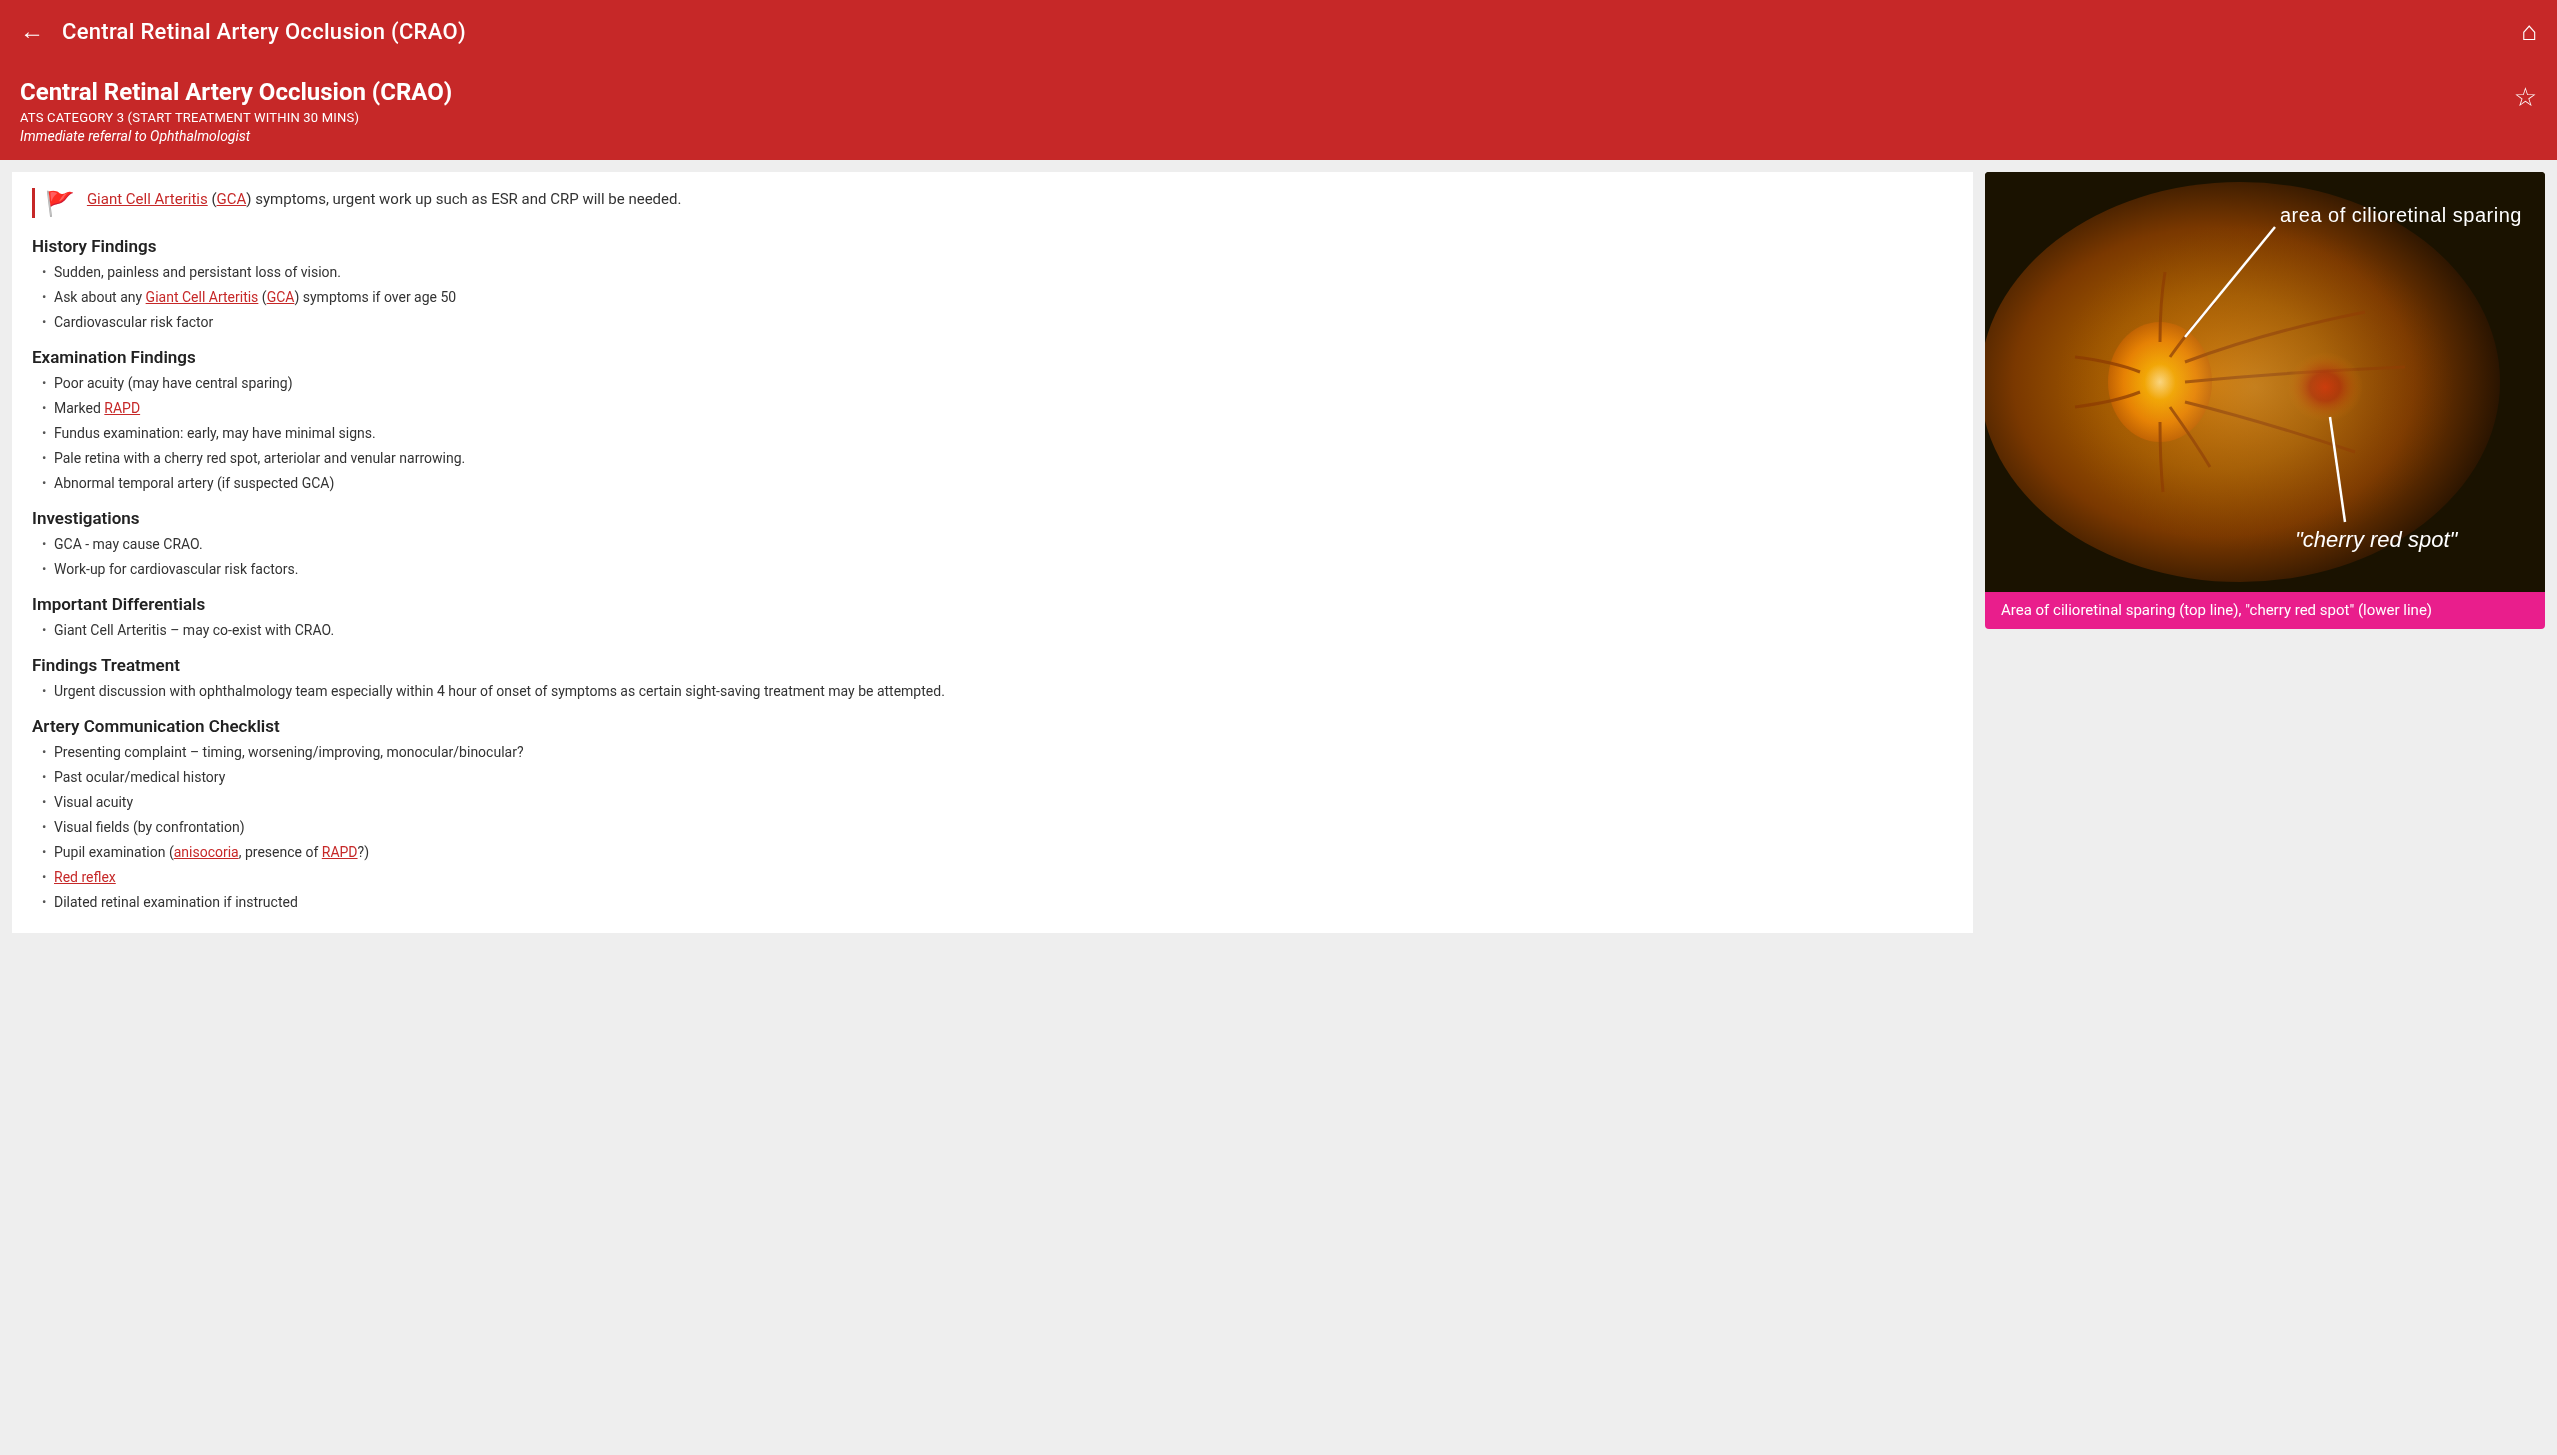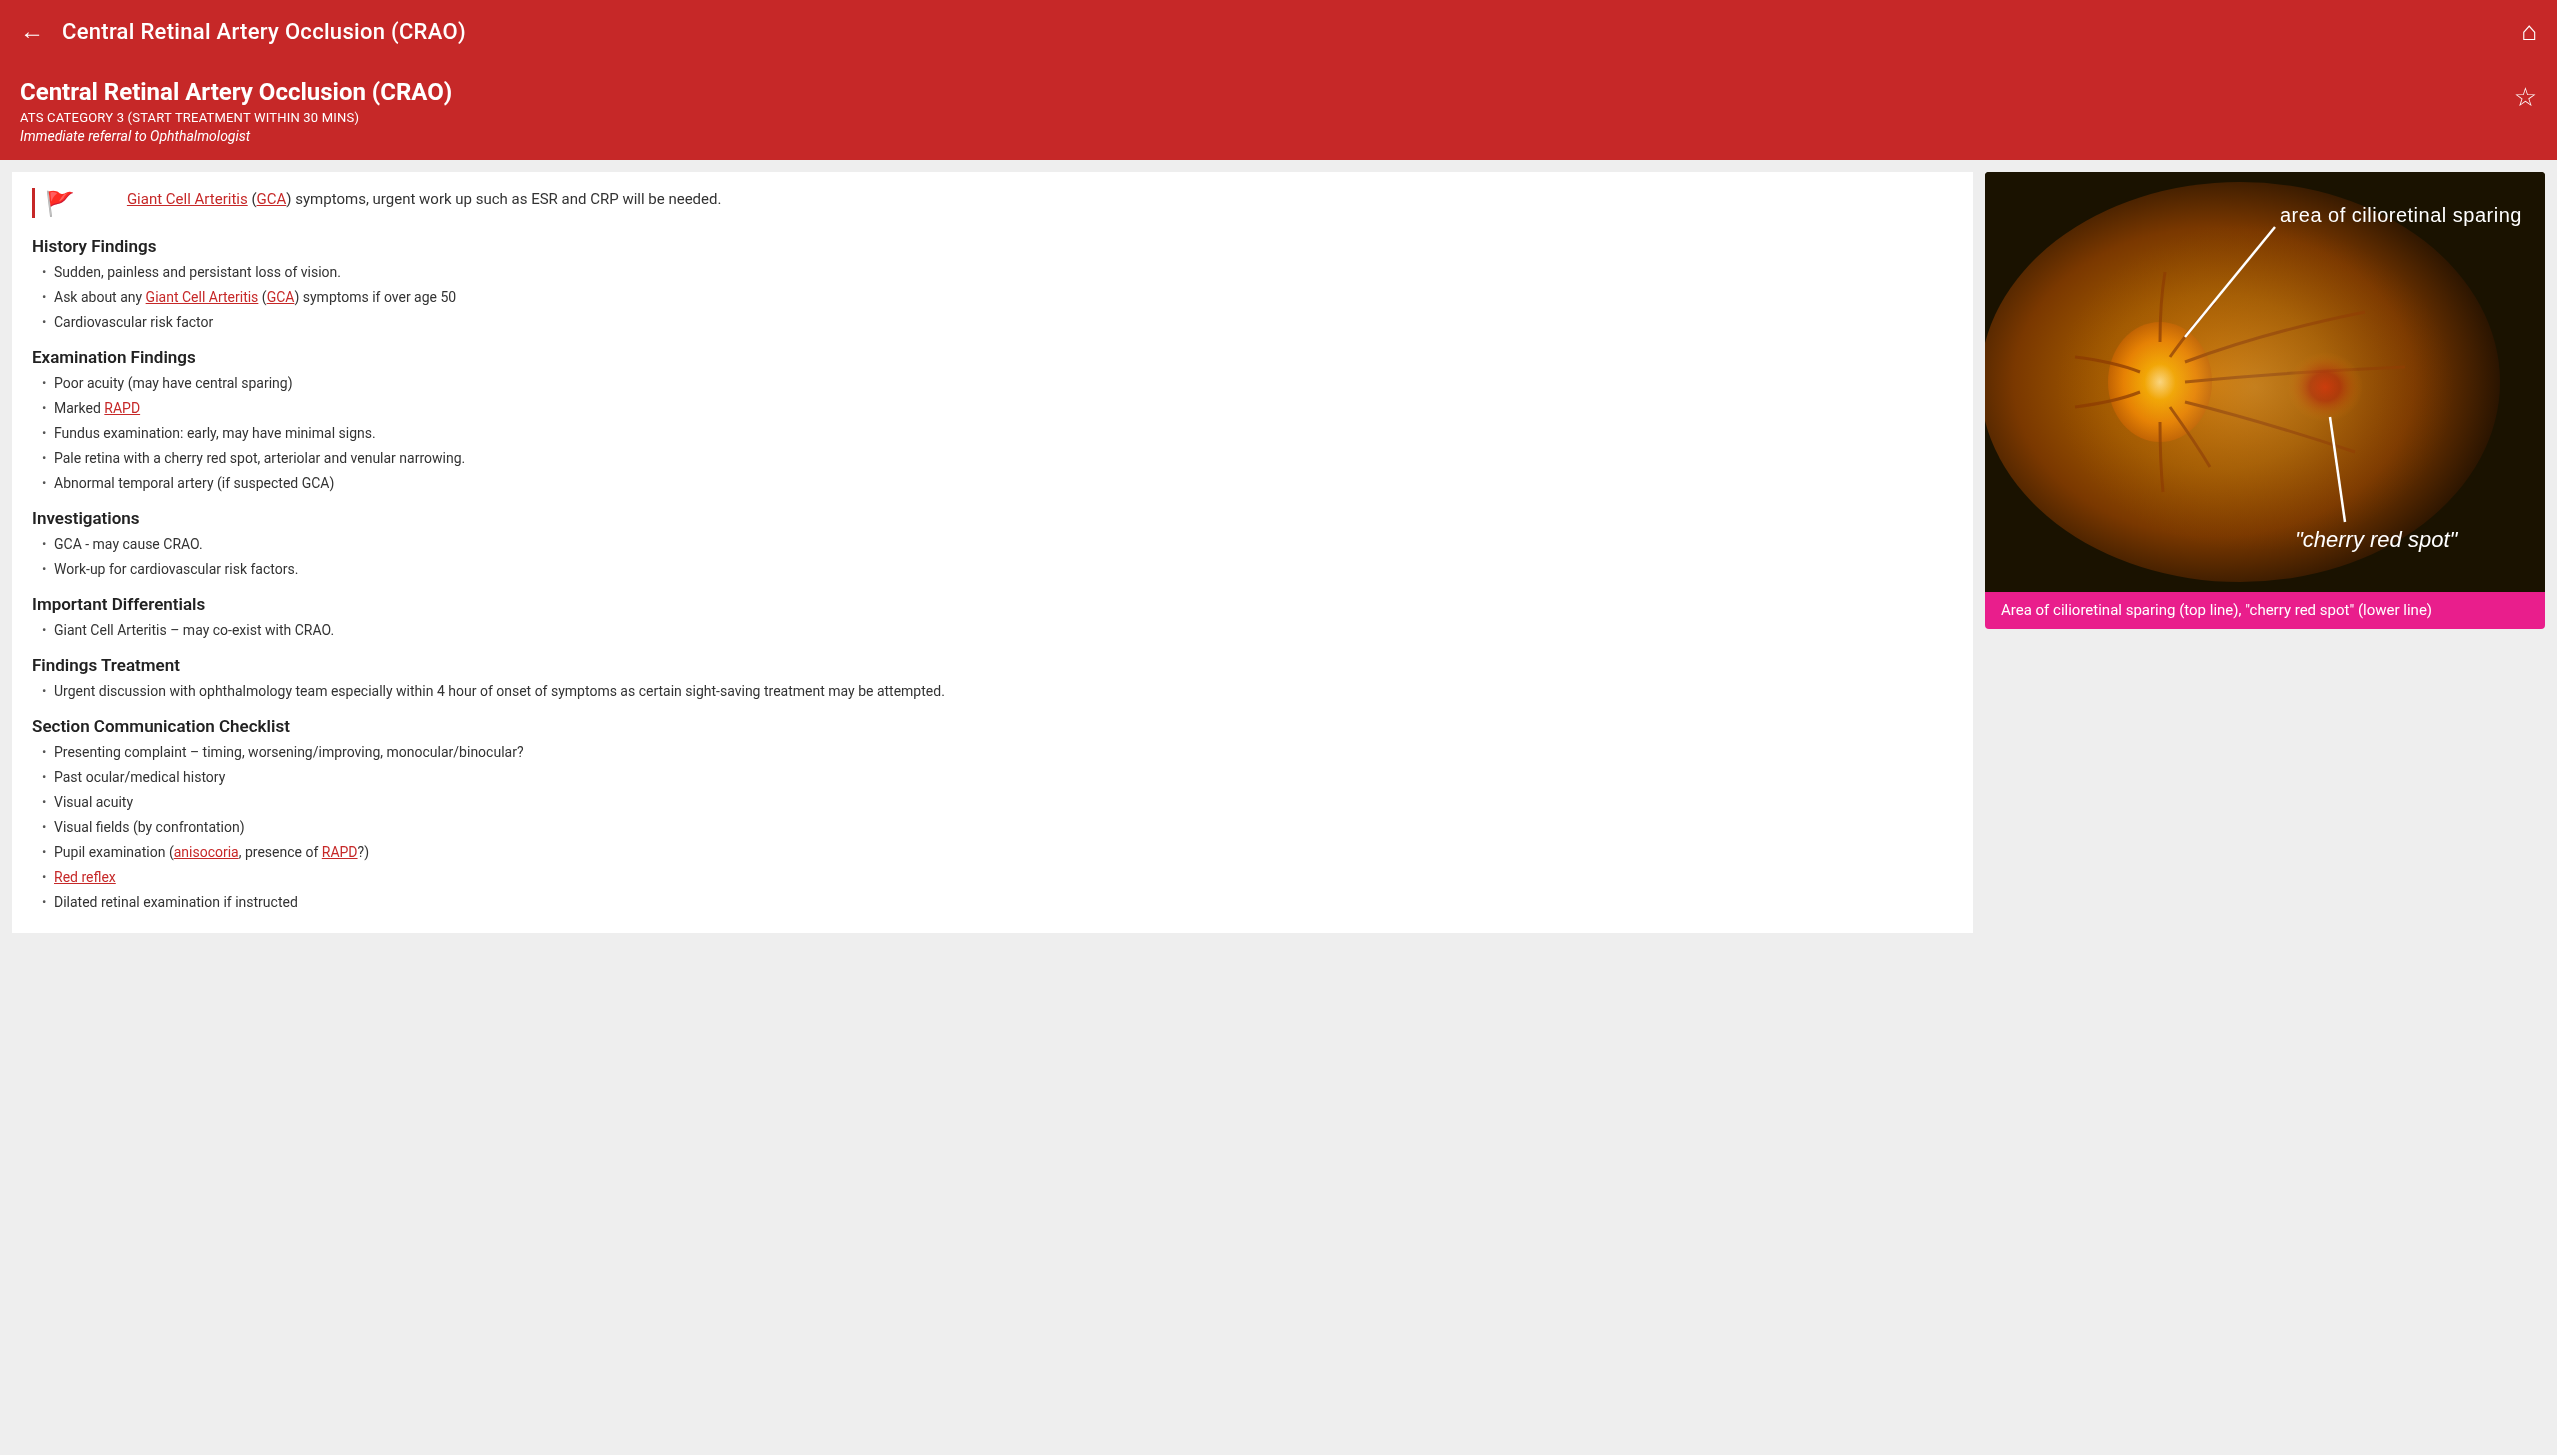--- a/index.html
+++ b/index.html
@@ -96,21 +96,20 @@
     .flag-icon {
       font-size: 24px;
       color: #c62828;
       flex-shrink: 0;
       margin-top: 2px;
     }
     .alert-text {
       font-size: 15px;
       color: #333;
       line-height: 1.5;
-      margin-left: 40px;
     }
 
     
     .section-heading {
       font-size: 17px;
       font-weight: 600;
       color: #222;
       margin-top: 14px;
       margin-bottom: 6px;
     }
@@ -229,21 +228,21 @@
     <div class="section-heading">Important Differentials</div>
     <ul class="section-list">
       <li>Giant Cell Arteritis – may co-exist with CRAO.</li>
     </ul>
 
     <div class="section-heading">Findings Treatment</div>
     <ul class="section-list">
       <li>Urgent discussion with ophthalmology team especially within 4 hour of onset of symptoms as certain sight-saving treatment may be attempted.</li>
     </ul>
 
-    <div class="section-heading">Section Communication Checklist</div>
+    <div class="section-heading">Artery Communication Checklist</div>
     <ul class="section-list">
       <li>Presenting complaint – timing, worsening/improving, monocular/binocular?</li>
       <li>Past ocular/medical history</li>
       <li>Visual acuity</li>
       <li>Visual fields (by confrontation)</li>
       <li>Pupil examination (<a>anisocoria</a>, presence of <a>RAPD</a>?)</li>
       <li><a>Red reflex</a></li>
       <li>Dilated retinal examination if instructed</li>
     </ul>
 

